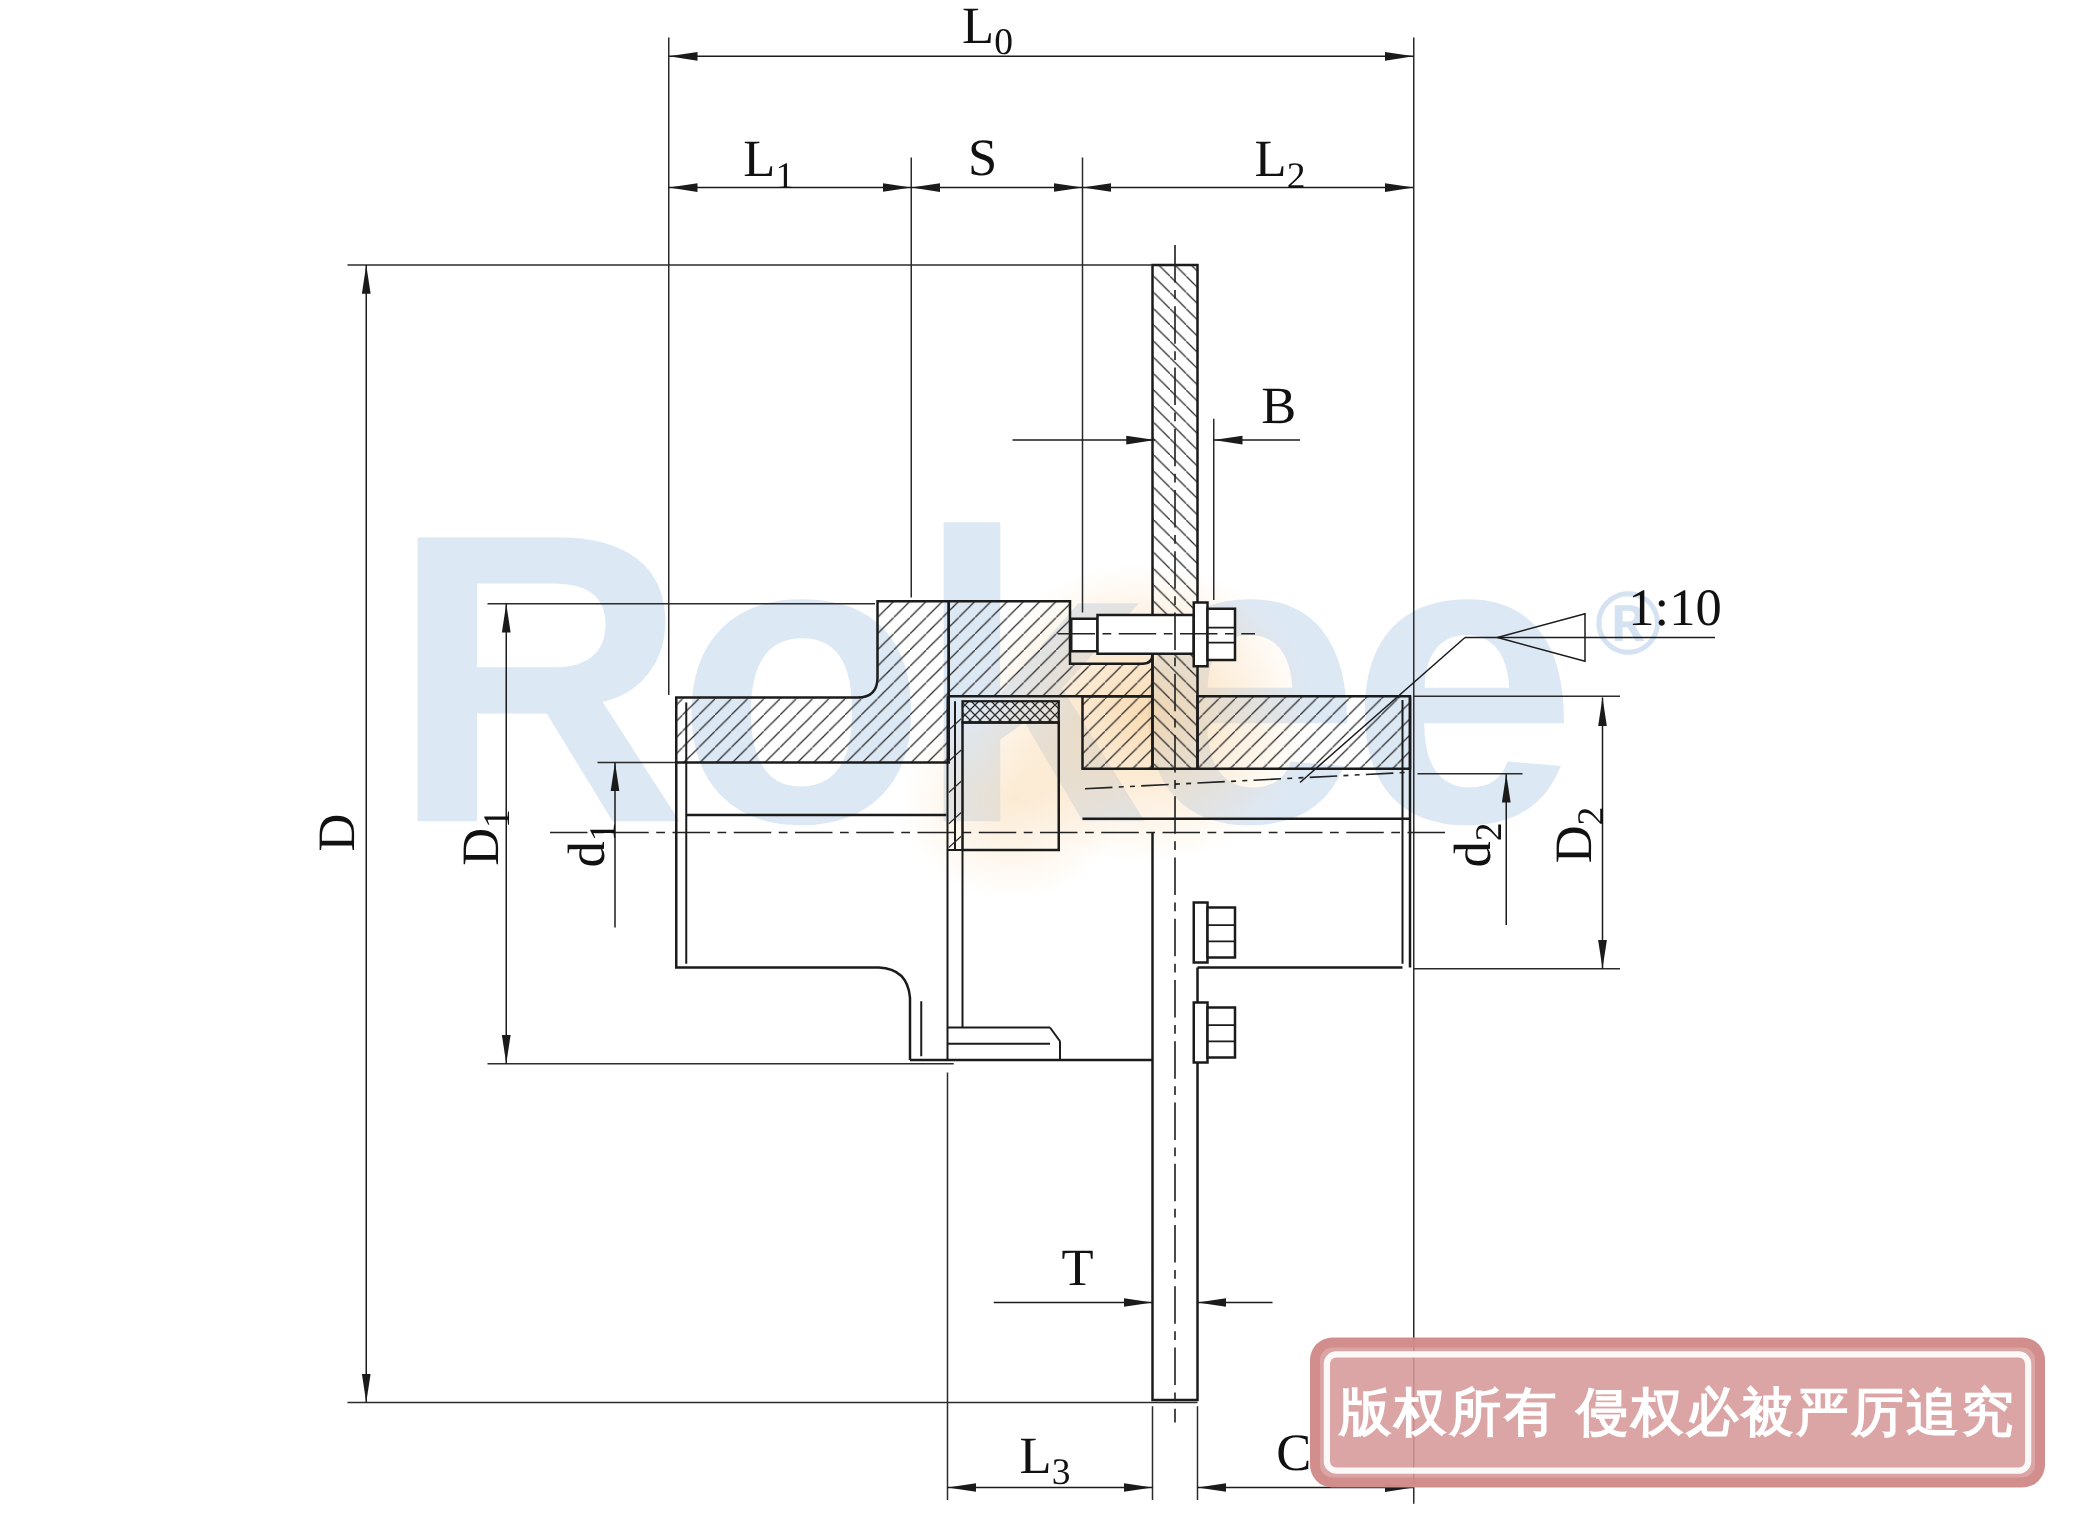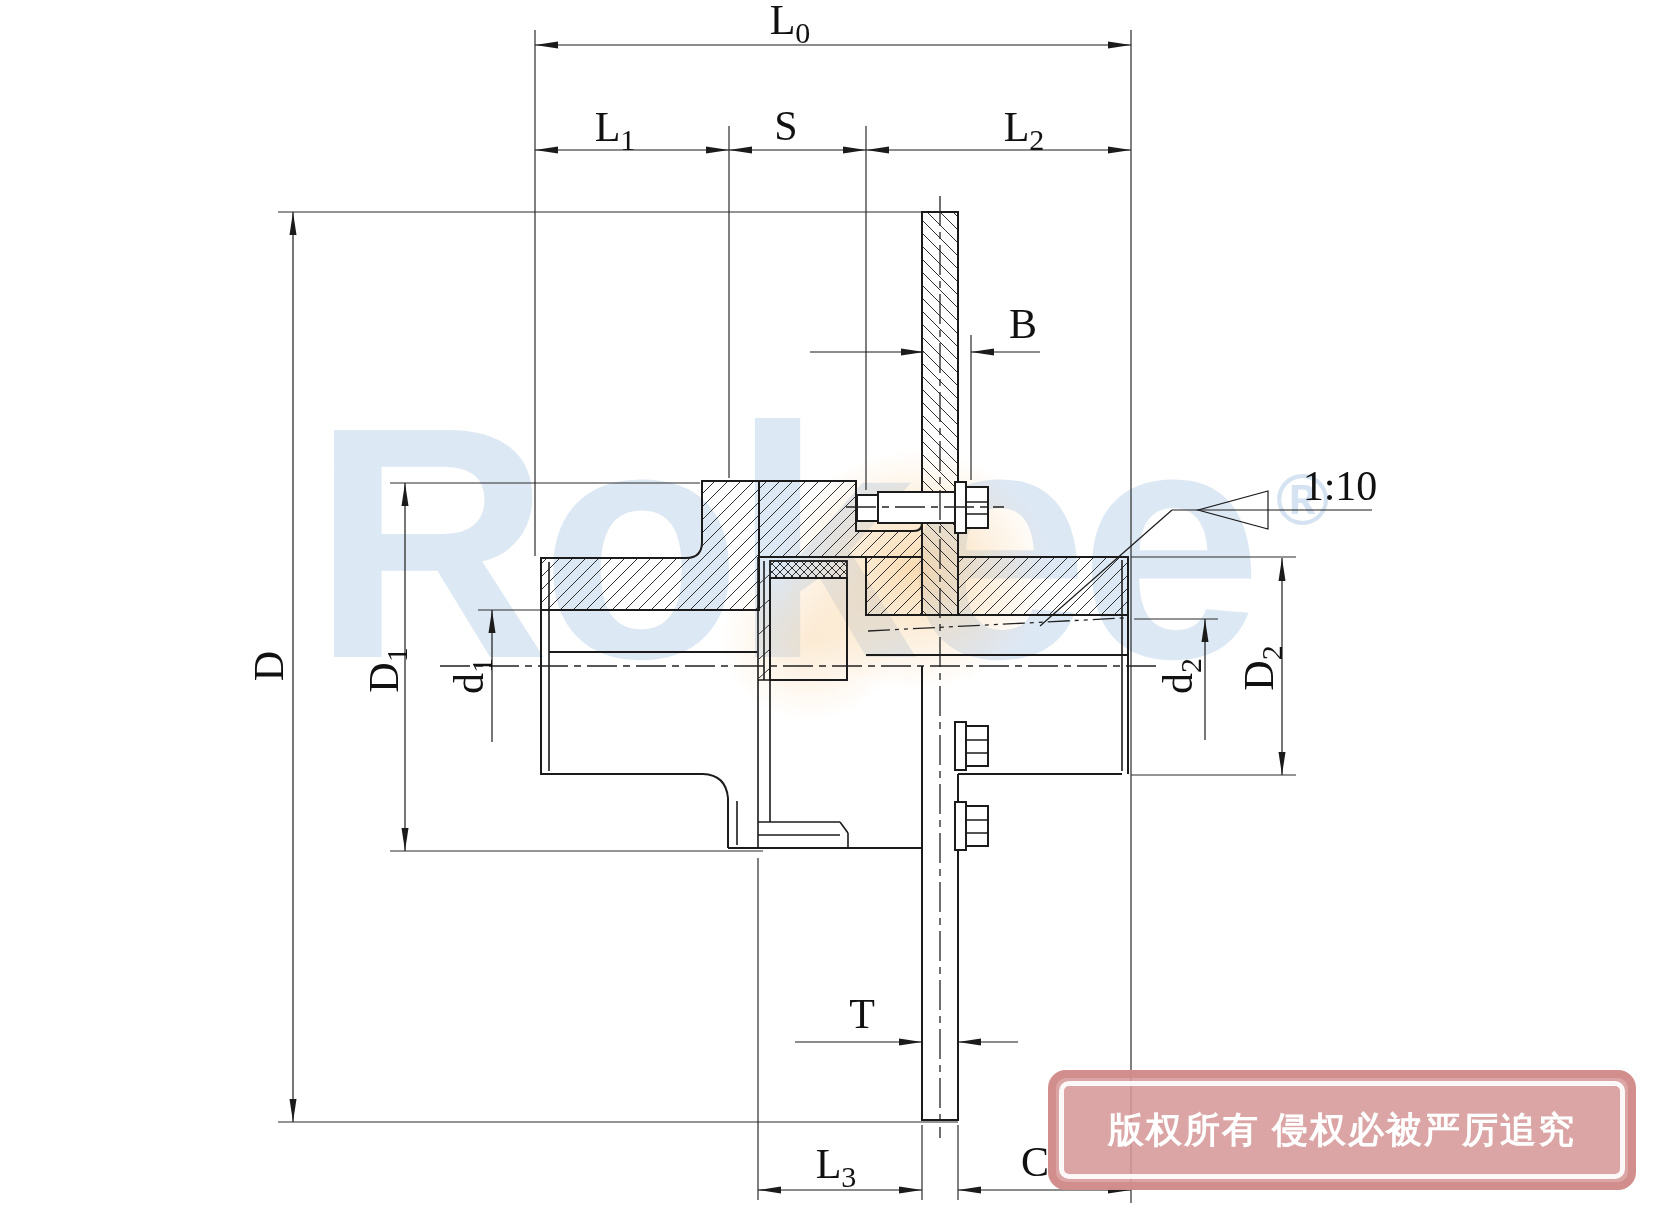--- a/index.html
+++ b/index.html
@@ -16,21 +16,21 @@
             background:radial-gradient(closest-side,rgba(247,210,160,0.45),rgba(247,210,160,0));}
   svg{position:absolute;left:0;top:0;}
   .dim-text{font-family:"Liberation Serif",serif;font-size:42px;fill:#111;}
   .sub{font-size:30px;}
   .stamp{position:absolute;left:1048px;top:1070px;width:572px;height:104px;
          background:rgba(214,153,153,0.88);border:8px solid rgba(209,138,138,0.85);
          border-radius:18px;display:flex;align-items:center;justify-content:center;}
   .stamp-inner{position:absolute;inset:3px;border:5px solid rgba(255,255,255,0.92);
                border-radius:10px;pointer-events:none;}
   .stamp-text{position:relative;font-family:"Liberation Sans",sans-serif;font-weight:bold;
-              font-size:36px;letter-spacing:2px;color:#fff;white-space:nowrap;}
+              font-size:42px;letter-spacing:2px;color:#fff;white-space:nowrap;}
 </style>
 </head>
 <body>
 
 <div id="canvas">
 
   <div class="wm-text">Rokee</div>
   <div class="wm-blob1"></div>
   <div class="wm-blob2"></div>
   <div class="wm-reg">®</div>

